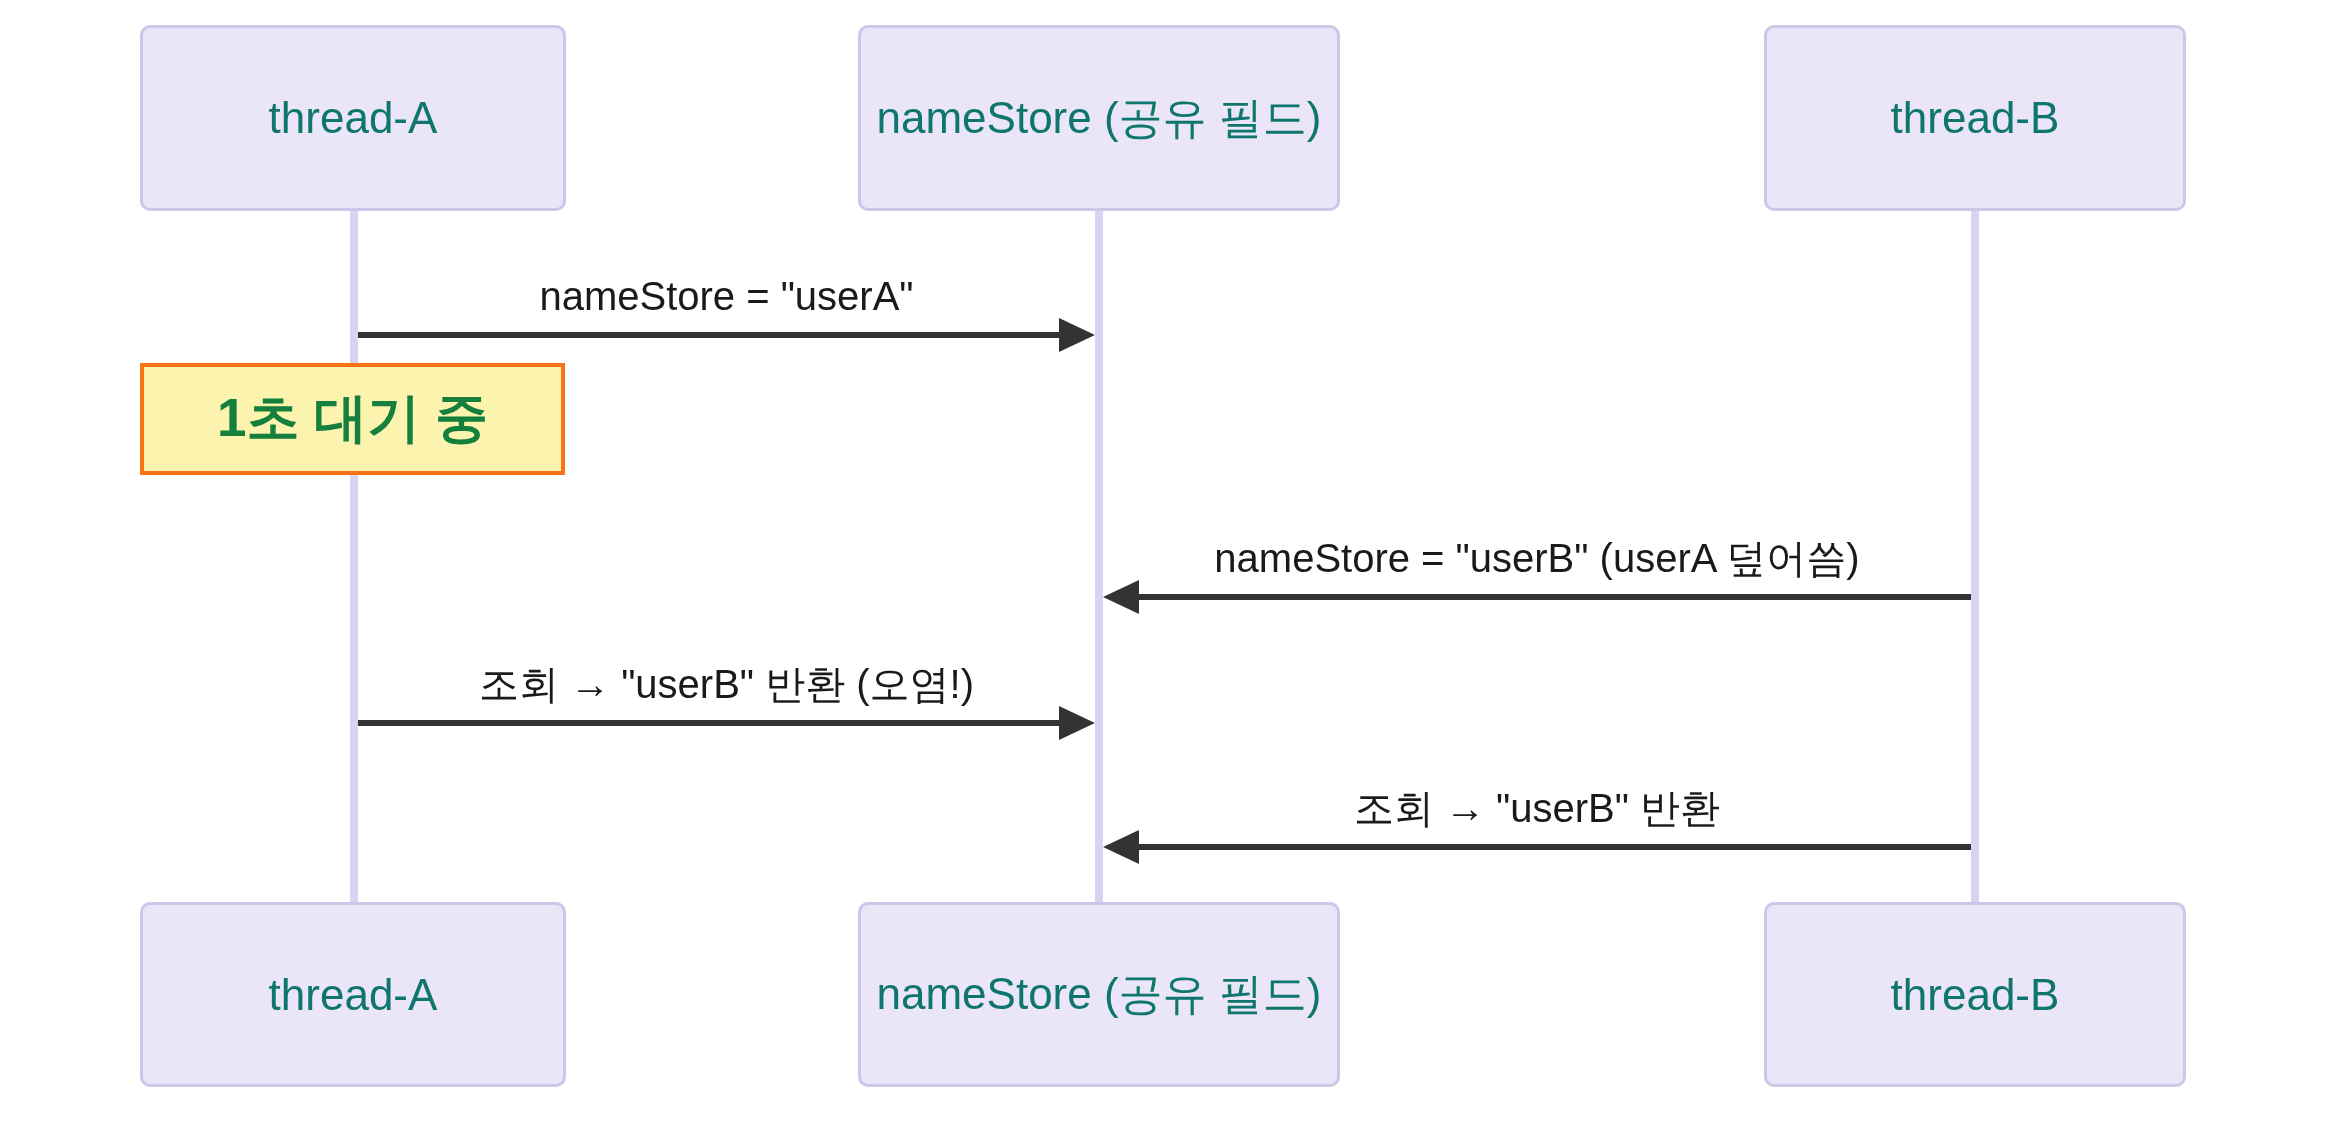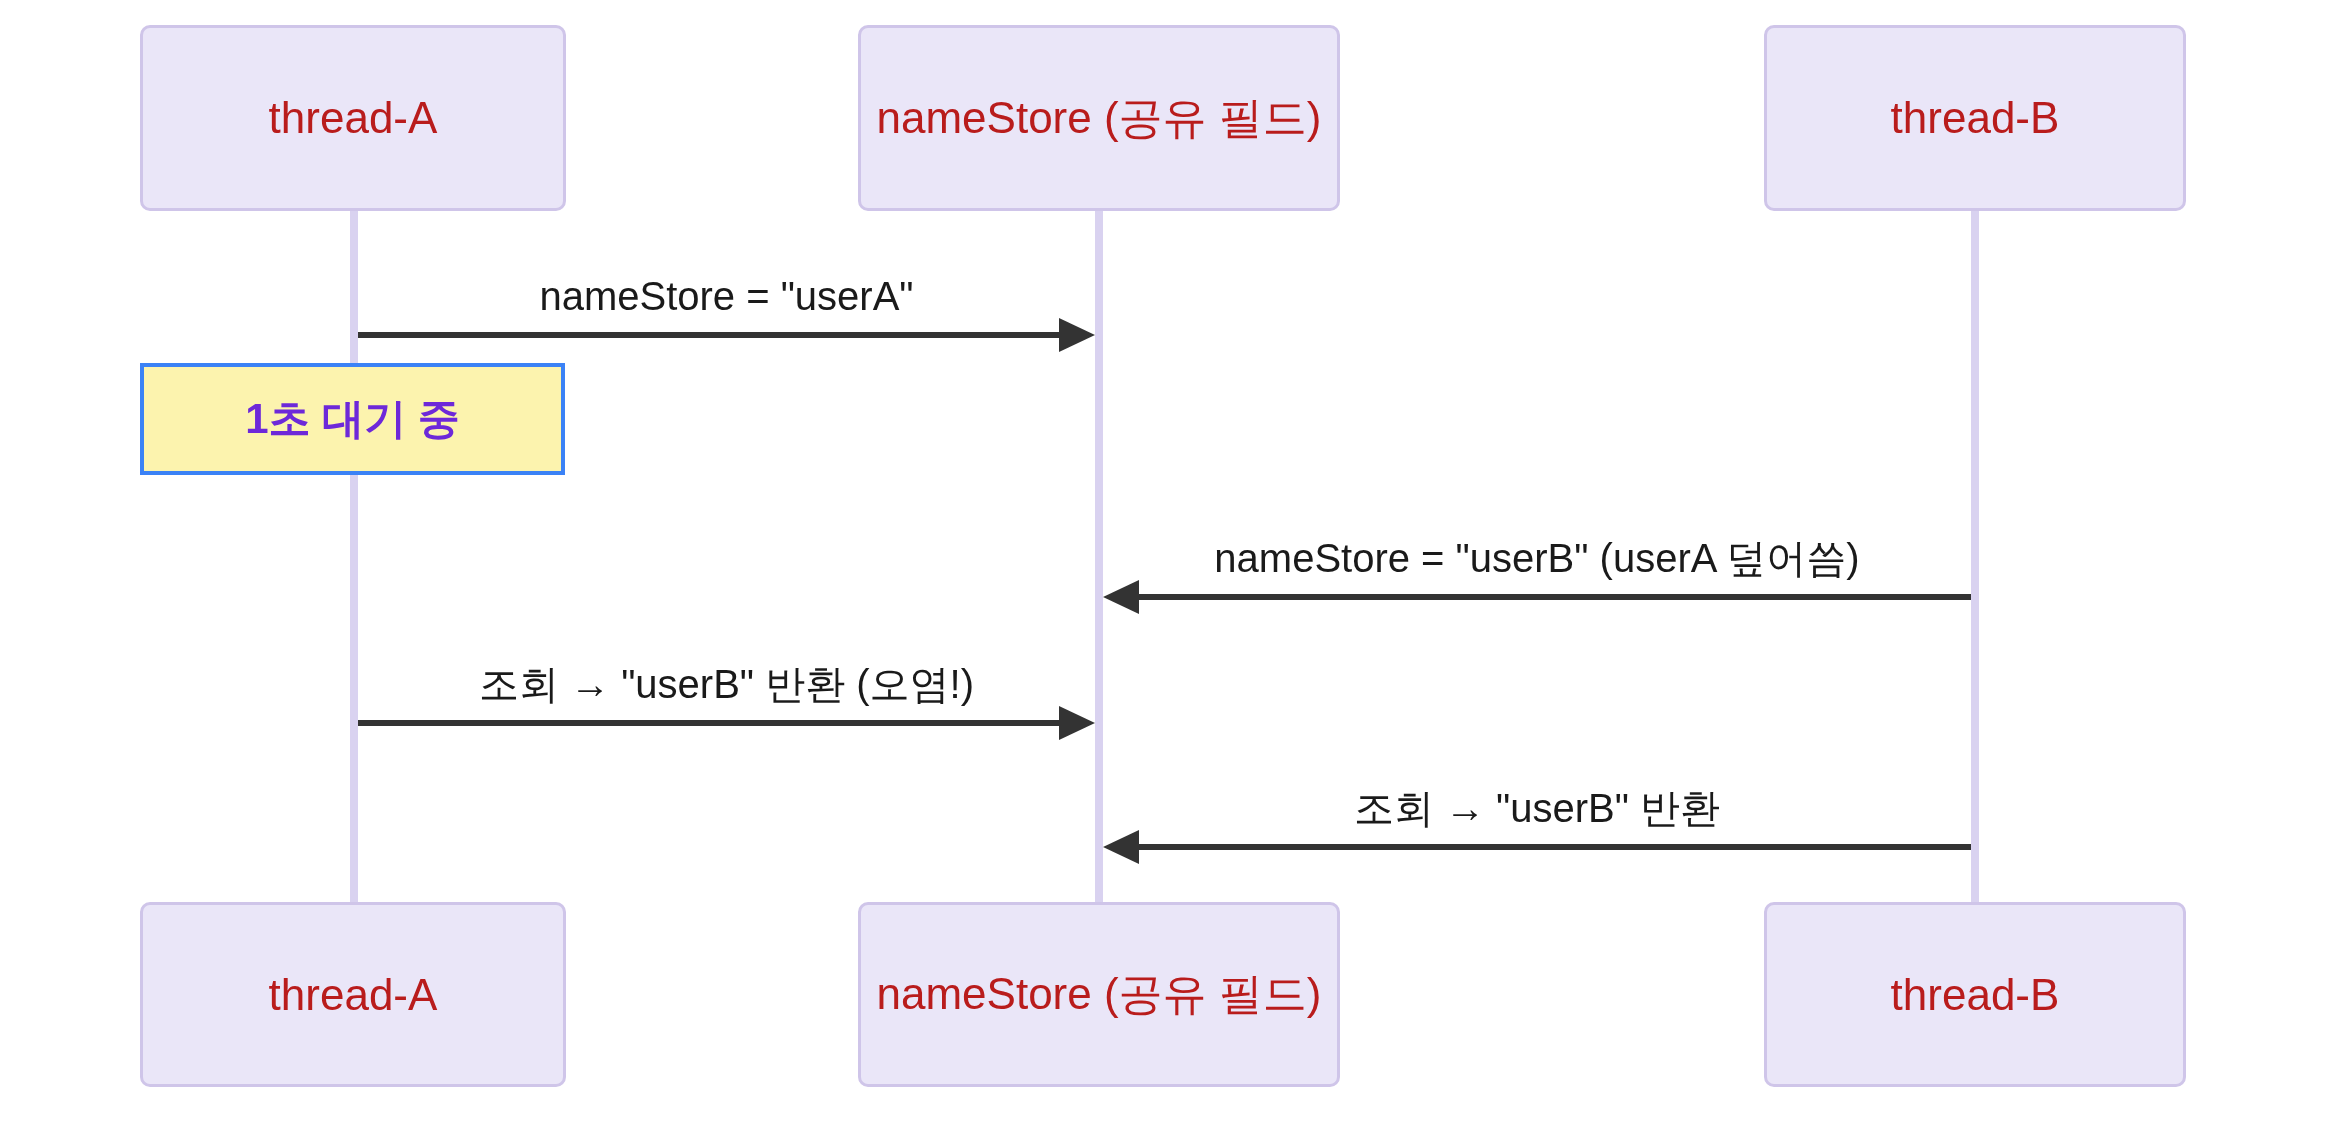--- a/index.html
+++ b/index.html
@@ -28,21 +28,21 @@
     position: absolute;
     height: 186px;
     background: #EAE6F8;
     border: 3px solid #CFC5E9;
     border-radius: 10px;
     box-sizing: border-box;
     display: flex;
     align-items: center;
     justify-content: center;
     font-size: 44px;
-    color: #b91c1c;
+    color: #0f766e;
     white-space: nowrap;
     text-align: right;
   }
   .actor.top { top: 25px; }
   .actor.bottom { top: 902px; height: 185px; }
   
   .msg-line {
     position: absolute;
     height: 6px;
     background: #333333;
@@ -67,28 +67,28 @@
     white-space: nowrap;
   }
   
   .note {
     position: absolute;
     left: 140px;
     top: 363px;
     width: 425px;
     height: 112px;
     background: #FCF3AE;
-    border: 4px solid #3b82f6;
+    border: 4px solid #f97316;
     box-sizing: border-box;
     display: flex;
     align-items: center;
     justify-content: center;
-    font-size: 42px;
+    font-size: 53px;
     font-weight: 700;
-    color: #6d28d9;
+    color: #15803d;
     white-space: nowrap;
   }
 </style>
 </head>
 <body>
 
 <div class="canvas">
 
   <div class="lifeline" style="left:350px"></div>
   <div class="lifeline" style="left:1095px"></div>

